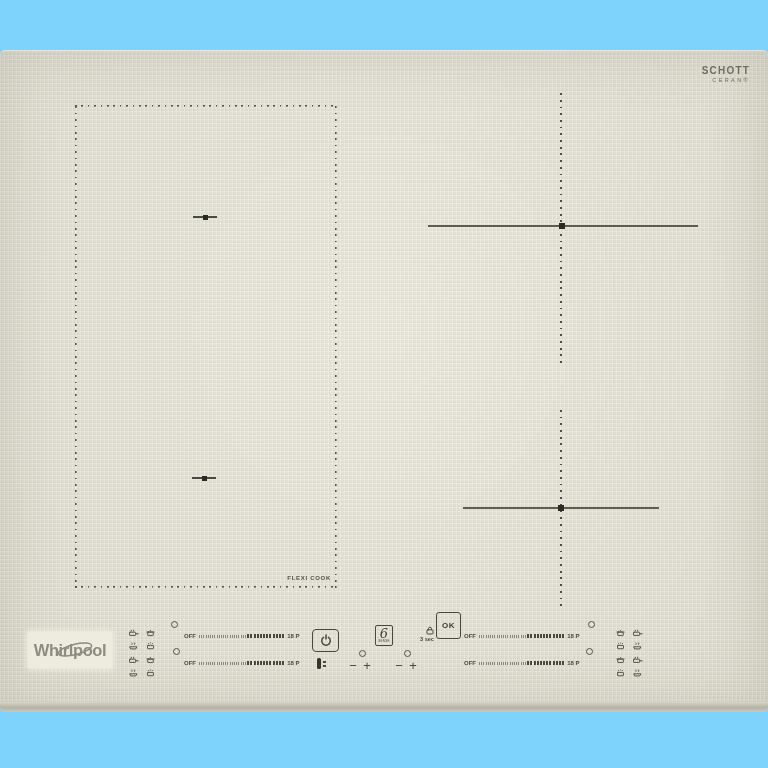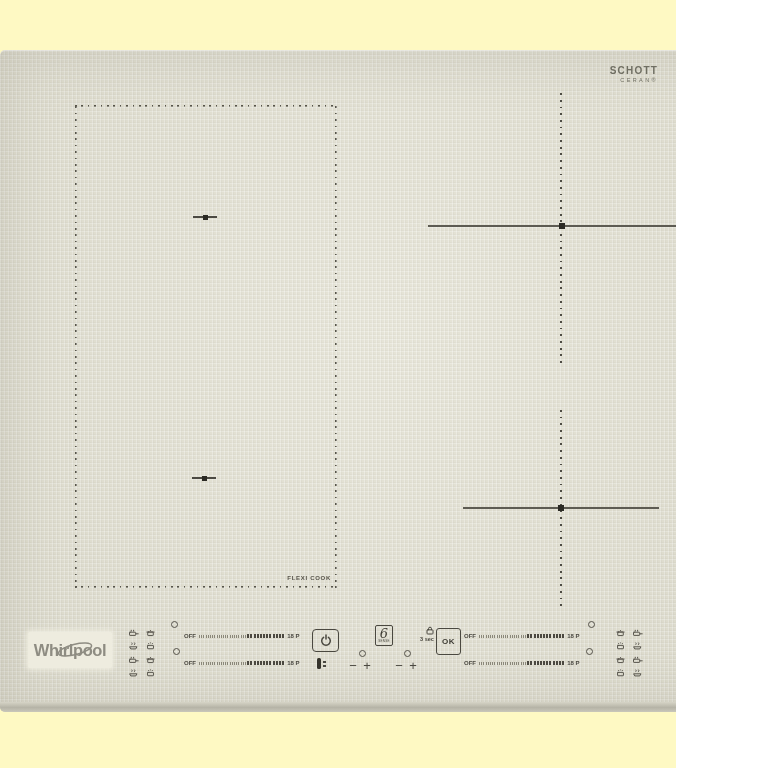--- a/index.html
+++ b/index.html
@@ -1,17 +1,17 @@
 <!DOCTYPE html>
 <html><head>
 <meta charset="utf-8">
 <style>
   html,body{margin:0;padding:0;background:#ffffff;}
   body{font-family:"Liberation Sans", sans-serif;}
-  .stage{position:relative;width:676px;height:768px;background:#fef9c3;overflow:hidden;}
+  .stage{position:relative;width:768px;height:768px;background:#7dd3fc;overflow:hidden;}
   .abs{position:absolute;}
 
   
   .surface{
     left:0;top:50px;width:768px;height:662px;
     background:
       radial-gradient(ellipse at 50% 42%, rgba(255,255,255,.10), rgba(80,78,64,.05) 88%),
       repeating-linear-gradient(90deg, rgba(255,255,255,.30) 0 1px, rgba(96,94,78,.035) 1px 2px, rgba(0,0,0,0) 2px 4px),
       repeating-linear-gradient(0deg,  rgba(255,255,255,.26) 0 1px, rgba(96,94,78,.035) 1px 2px, rgba(0,0,0,0) 2px 4px),
       #e3e1d3;
@@ -69,21 +69,21 @@
   .tick{width:1px;height:3px;background:#8a8779;}
   .tick.major{width:2px;height:4.5px;background:#4b4840;}
 
   .ind-circle{width:5px;height:5px;border:1px solid #55524a;border-radius:50%;}
 
   .panel-btn{border:1.8px solid #4a4840;border-radius:4px;display:flex;align-items:center;justify-content:center;background:transparent;padding:0;box-sizing:border-box;}
   .power-btn{left:312px;top:629px;width:27px;height:23px;}
   .six-btn{left:375px;top:625px;width:18px;height:21px;border-width:1.5px;border-radius:2px;flex-direction:column;}
   .six-digit{font-family:"DejaVu Serif", serif;font-style:italic;font-size:13px;line-height:12px;color:#3e3c34;}
   .six-sub{font-size:3px;letter-spacing:.3px;color:#3e3c34;margin-top:-1px;}
-  .ok-btn{left:436px;top:628px;width:25px;height:27px;border-radius:3px;font-size:8px;font-weight:700;letter-spacing:.5px;color:#3e3c34;}
+  .ok-btn{left:436px;top:612px;width:25px;height:27px;border-radius:3px;font-size:8px;font-weight:700;letter-spacing:.5px;color:#3e3c34;}
 
   .pause-glyph{left:317px;top:657px;width:10px;height:13px;}
   .pause-glyph .bar{position:absolute;left:0;top:1px;width:4px;height:11px;border-radius:1.5px;background:#36342c;}
   .pause-glyph .d1,.pause-glyph .d2{position:absolute;left:5.5px;width:3px;height:1.6px;background:#4a4840;}
   .pause-glyph .d1{top:4px;} .pause-glyph .d2{top:8px;}
 
   .step-key{width:14px;height:14px;display:flex;align-items:center;justify-content:center;font-size:13px;color:#4a4840;background:transparent;border:0;padding:0;}
 
   .sec-label{left:416px;top:636px;width:22px;text-align:center;font-size:5.5px;color:#4a4840;font-weight:700;}
   .lock-icon{left:426px;top:626px;}

